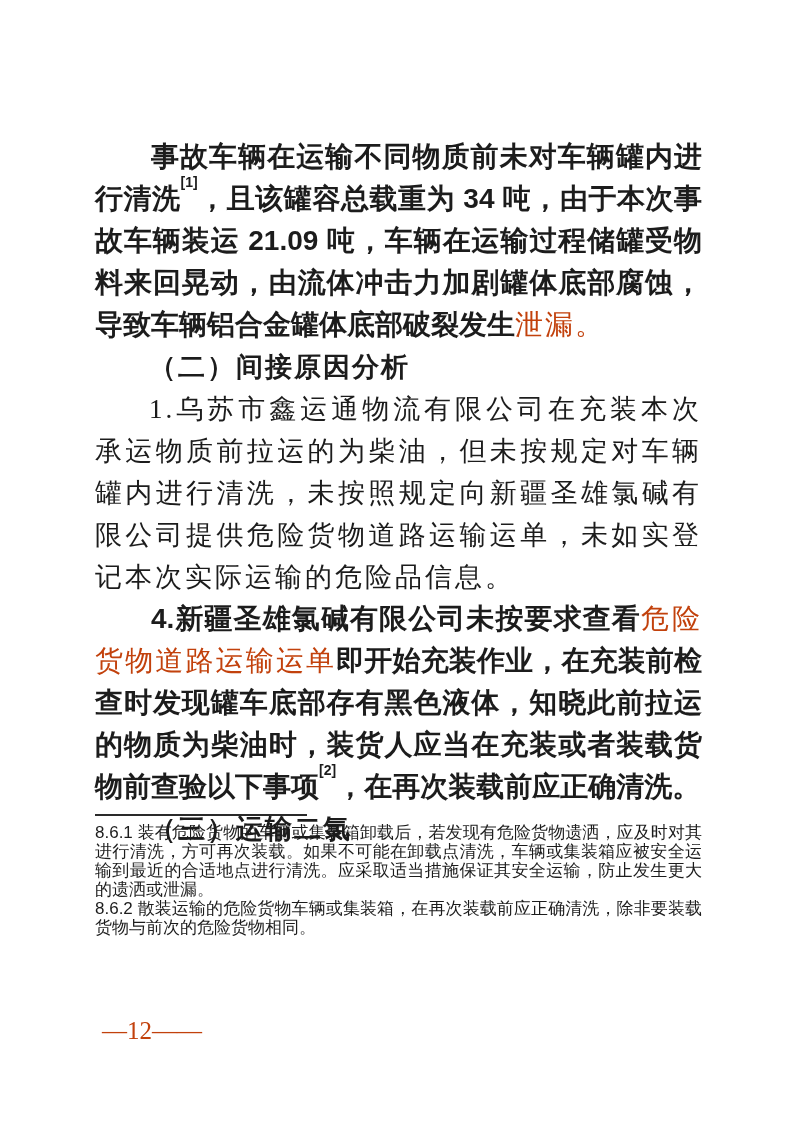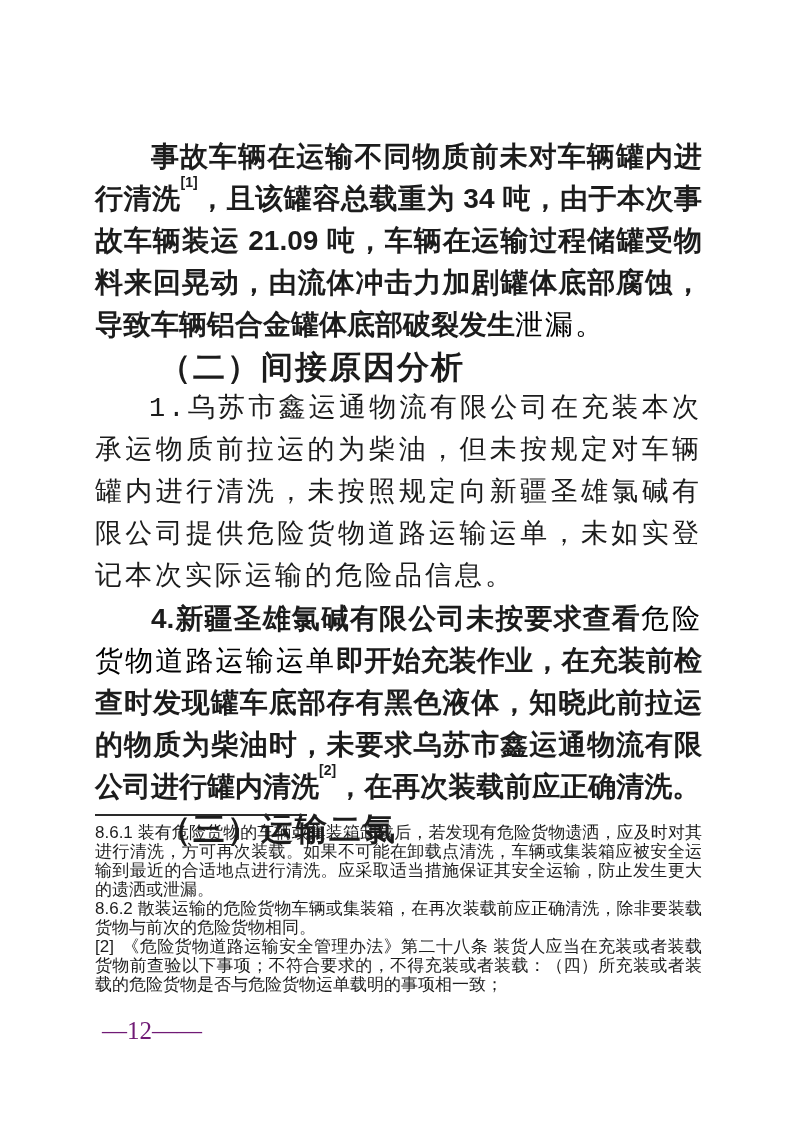--- a/index.html
+++ b/index.html
@@ -28,39 +28,39 @@
     text-indent: 2em;
     font-size: 28px;
     line-height: 42px;
     color: #1c1c1c;
   }
   .heiti {
     font-family: "Liberation Sans", "DejaVu Sans", sans-serif;
     font-weight: 600;
   }
   .fangsong {
-    font-family: Liberation Mono, monospace;
+    font-family: Liberation Serif, serif;
     font-weight: 400;
     font-size: 27px;
     letter-spacing: 3px;
   }
   .heading {
     margin: 0;
     font-family: "Liberation Serif", "DejaVu Serif", serif;
     font-weight: 600;
-    font-size: 32px;
+    font-size: 27px;
     line-height: 42px;
     text-indent: 2em;
     letter-spacing: 2px;
     color: #1c1c1c;
   }
   .gray-kai {
     font-family: "Liberation Serif", "DejaVu Serif", serif;
     font-weight: 400;
-    color: #000000;
+    color: #c2410c;
     letter-spacing: 2px;
   }
   sup.fnref {
     font-size: 0.5em;
     line-height: 0;
     position: relative;
     top: -0.75em;
     letter-spacing: 0;
   }
   .footnotes {
@@ -86,46 +86,45 @@
   .fn-ref {
     margin-right: 8px;
   }
   .page-number {
     position: absolute;
     left: 102px;
     top: 1016px;
     font-family: "Liberation Serif", "DejaVu Serif", serif;
     font-size: 25px;
     line-height: 30px;
-    color: #701a75;
+    color: #c2410c;
     letter-spacing: 0;
   }
 </style>
 </head>
 <body>
 
 <div class="page">
 
   <div class="content">
 
     <p class="para heiti"><span>事故车辆在运输不同物质前未对车辆罐内进行清洗</span><sup class="fnref">[1]</sup><span>，且该罐容总载重为 34 吨，由于本次事故车辆装运 21.09 吨，车辆在运输过程储罐受物料来回晃动，由流体冲击力加剧罐体底部腐蚀，导致车辆铝合金罐体底部破裂发生</span><span class="gray-kai">泄漏。</span></p>
 
     <h3 class="heading">（二）间接原因分析</h3>
 
     <p class="para fangsong">1.乌苏市鑫运通物流有限公司在充装本次承运物质前拉运的为柴油，但未按规定对车辆罐内进行清洗，未按照规定向新疆圣雄氯碱有限公司提供危险货物道路运输运单，未如实登记本次实际运输的危险品信息。</p>
 
-    <p class="para heiti"><span>4.新疆圣雄氯碱有限公司未按要求查看</span><span class="gray-kai">危险货物道路运输运单</span><span>即开始充装作业，在充装前检查时发现罐车底部存有黑色液体，知晓此前拉运的物质为柴油时，未要求乌苏市鑫运通物流有限公司进行罐内清洗</span><sup class="fnref">[2]</sup><span>，在再次装载前应正确清洗。</span></p>
+    <p class="para heiti"><span>4.新疆圣雄氯碱有限公司未按要求查看</span><span class="gray-kai">危险货物道路运输运单</span><span>即开始充装作业，在充装前检查时发现罐车底部存有黑色液体，知晓此前拉运的物质为柴油时，装货人应当在充装或者装载货物前查验以下事项</span><sup class="fnref">[2]</sup><span>，在再次装载前应正确清洗。</span></p>
 
     <h3 class="heading">（三）运输二氯</h3>
 
 
   </div>
 
   <div class="footnotes">
     <div class="fn-separator"></div>
     <p>8.6.1  装有危险货物的车辆或集装箱卸载后，若发现有危险货物遗洒，应及时对其进行清洗，方可再次装载。如果不可能在卸载点清洗，车辆或集装箱应被安全运输到最近的合适地点进行清洗。应采取适当措施保证其安全运输，防止发生更大的遗洒或泄漏。</p>
     <p>8.6.2  散装运输的危险货物车辆或集装箱，在再次装载前应正确清洗，除非要装载货物与前次的危险货物相同。</p>
-    <p><span class="fn-ref">[2]</span><span>《危险货物道路运输安全管理办法》第二十八条  装货人应当在充装或者装载货物前查验以下事项；不符合要求的，不得充装或者装载：（四）所充装或者装载的危险货物是否与危险货物运单载明的事项相一致；</span></p>
   </div>
 
   <div class="page-number">—12——</div>
 
 </div>
 
 </body></html>

